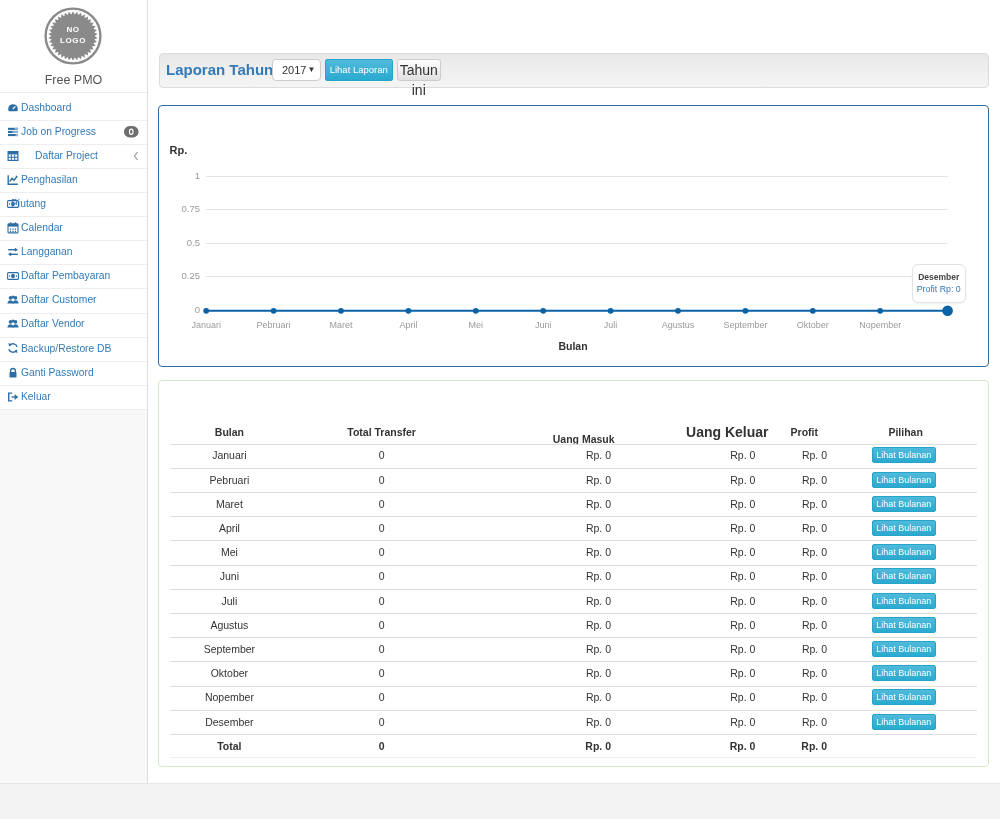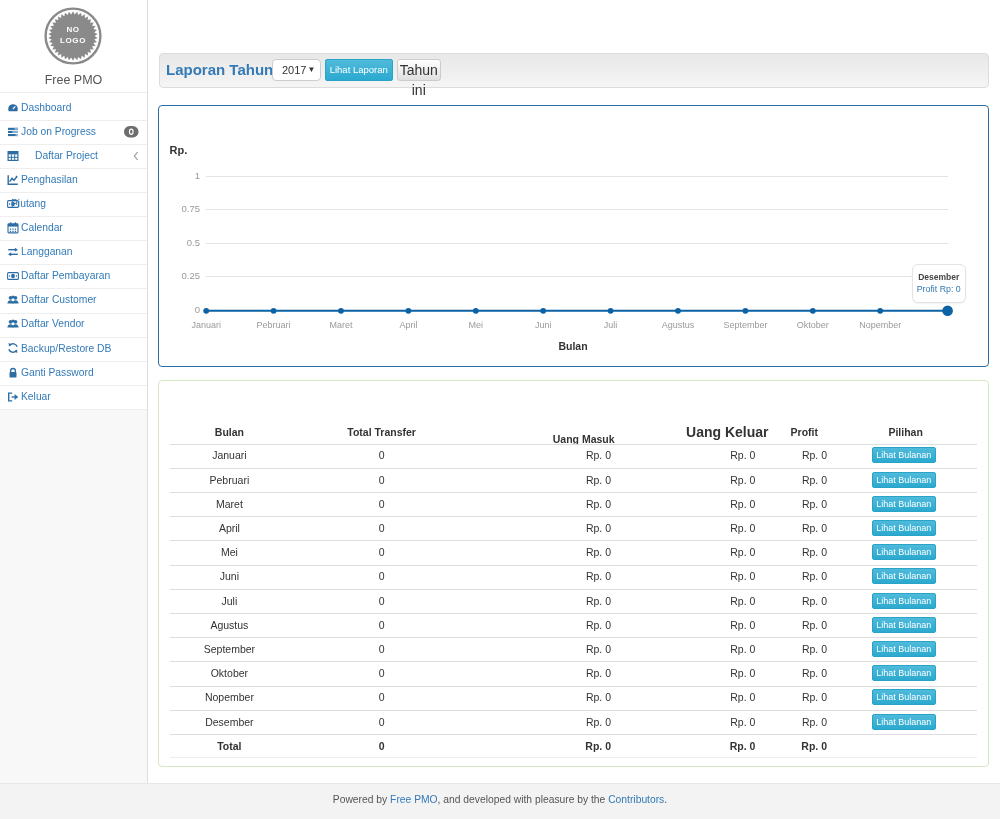--- a/index.html
+++ b/index.html
@@ -272,13 +272,12 @@
 <div class="abs rgt " style="left:511.0px;top:713.6px;width:100px;height:16px;line-height:16px;font-size:10.5px;color:#333">Rp. 0</div>
 <div class="abs rgt " style="left:655.4px;top:713.6px;width:100px;height:16px;line-height:16px;font-size:10.5px;color:#333">Rp. 0</div>
 <div class="abs rgt " style="left:727.0px;top:713.6px;width:100px;height:16px;line-height:16px;font-size:10.5px;color:#333">Rp. 0</div>
 <div class="abs btn-info" style="left:872px;top:713.6px;width:63.5px;height:16px;line-height:14px;font-size:9px">Lihat Bulanan</div>
 <div class="abs ctr bold" style="left:169.4px;top:737.8px;width:120px;height:16px;line-height:16px;font-size:10.5px;color:#333">Total</div>
 <div class="abs ctr bold" style="left:301.6px;top:737.8px;width:160px;height:16px;line-height:16px;font-size:10.5px;color:#333">0</div>
 <div class="abs rgt bold" style="left:511.0px;top:737.8px;width:100px;height:16px;line-height:16px;font-size:10.5px;color:#333">Rp. 0</div>
 <div class="abs rgt bold" style="left:655.4px;top:737.8px;width:100px;height:16px;line-height:16px;font-size:10.5px;color:#333">Rp. 0</div>
 <div class="abs rgt bold" style="left:727.0px;top:737.8px;width:100px;height:16px;line-height:16px;font-size:10.5px;color:#333">Rp. 0</div>
 <div class="abs" style="left:0;top:782.5px;width:1000px;height:36.5px;background:#f3f3f3;border-top:1px solid #e7e7e7"></div>
-<div class="abs ctr" style="left:0;top:793.5px;width:1000px;font-size:10.3px;color:#555">Powered by <span style="color:#337ab7">Free PMO</span>, and developed with pleasure by the <span style="color:#337ab7">Contributors</span>.</div>
 </div>
 </body></html>

